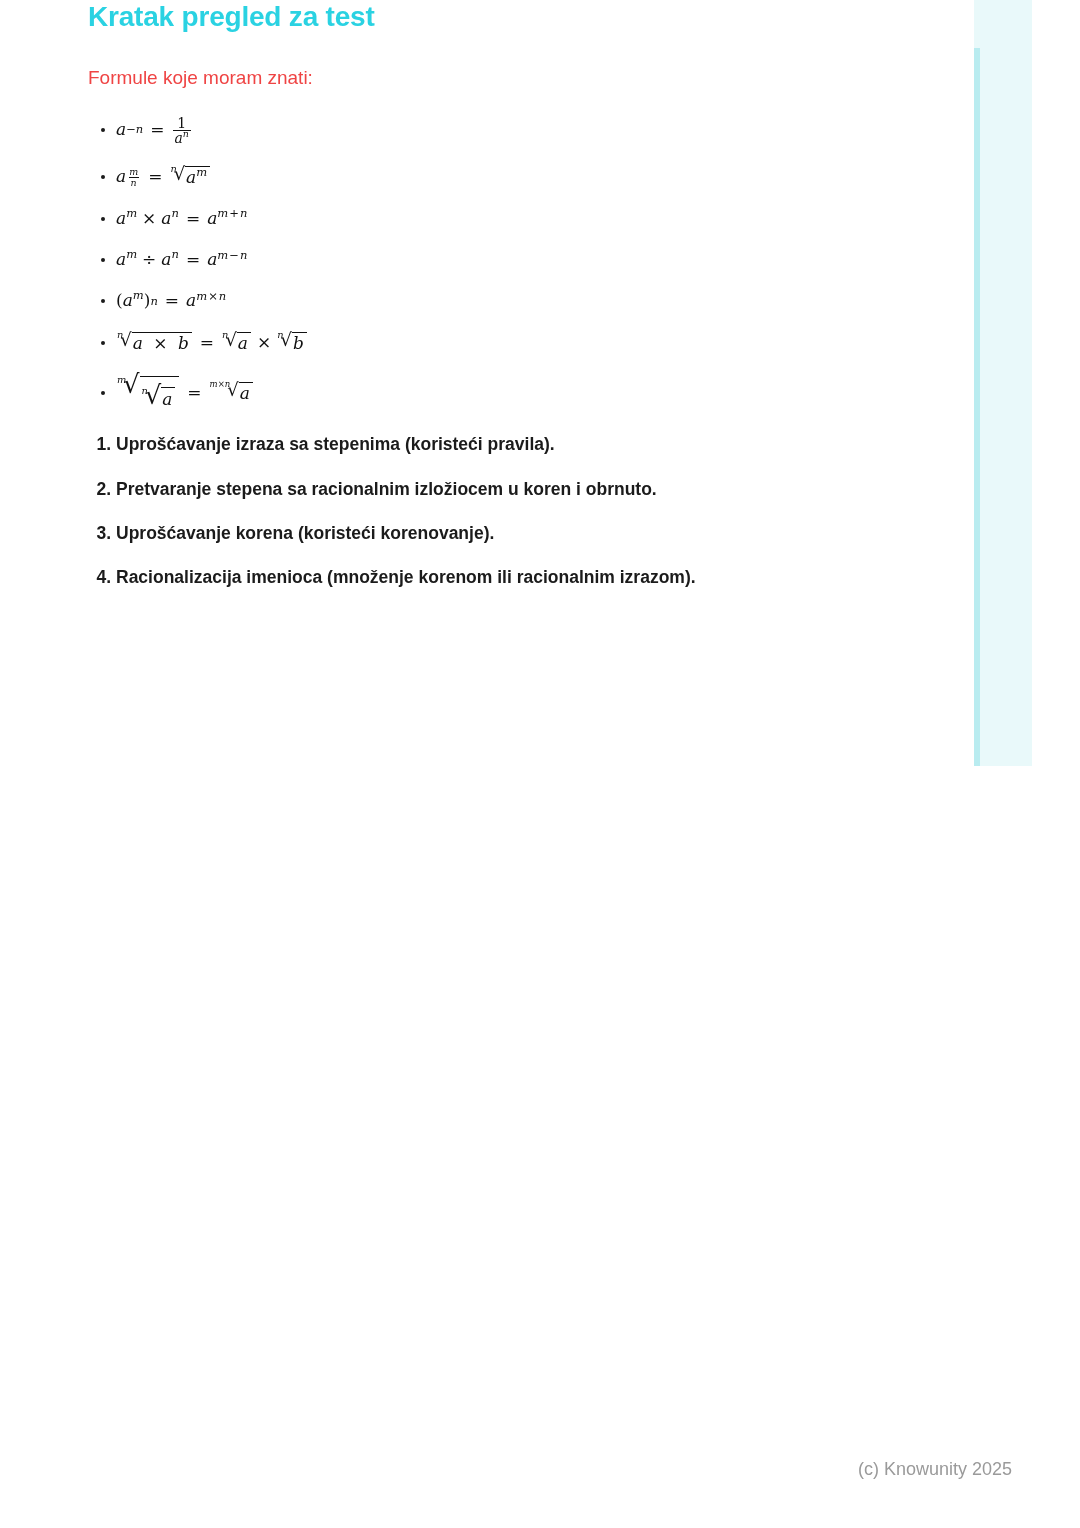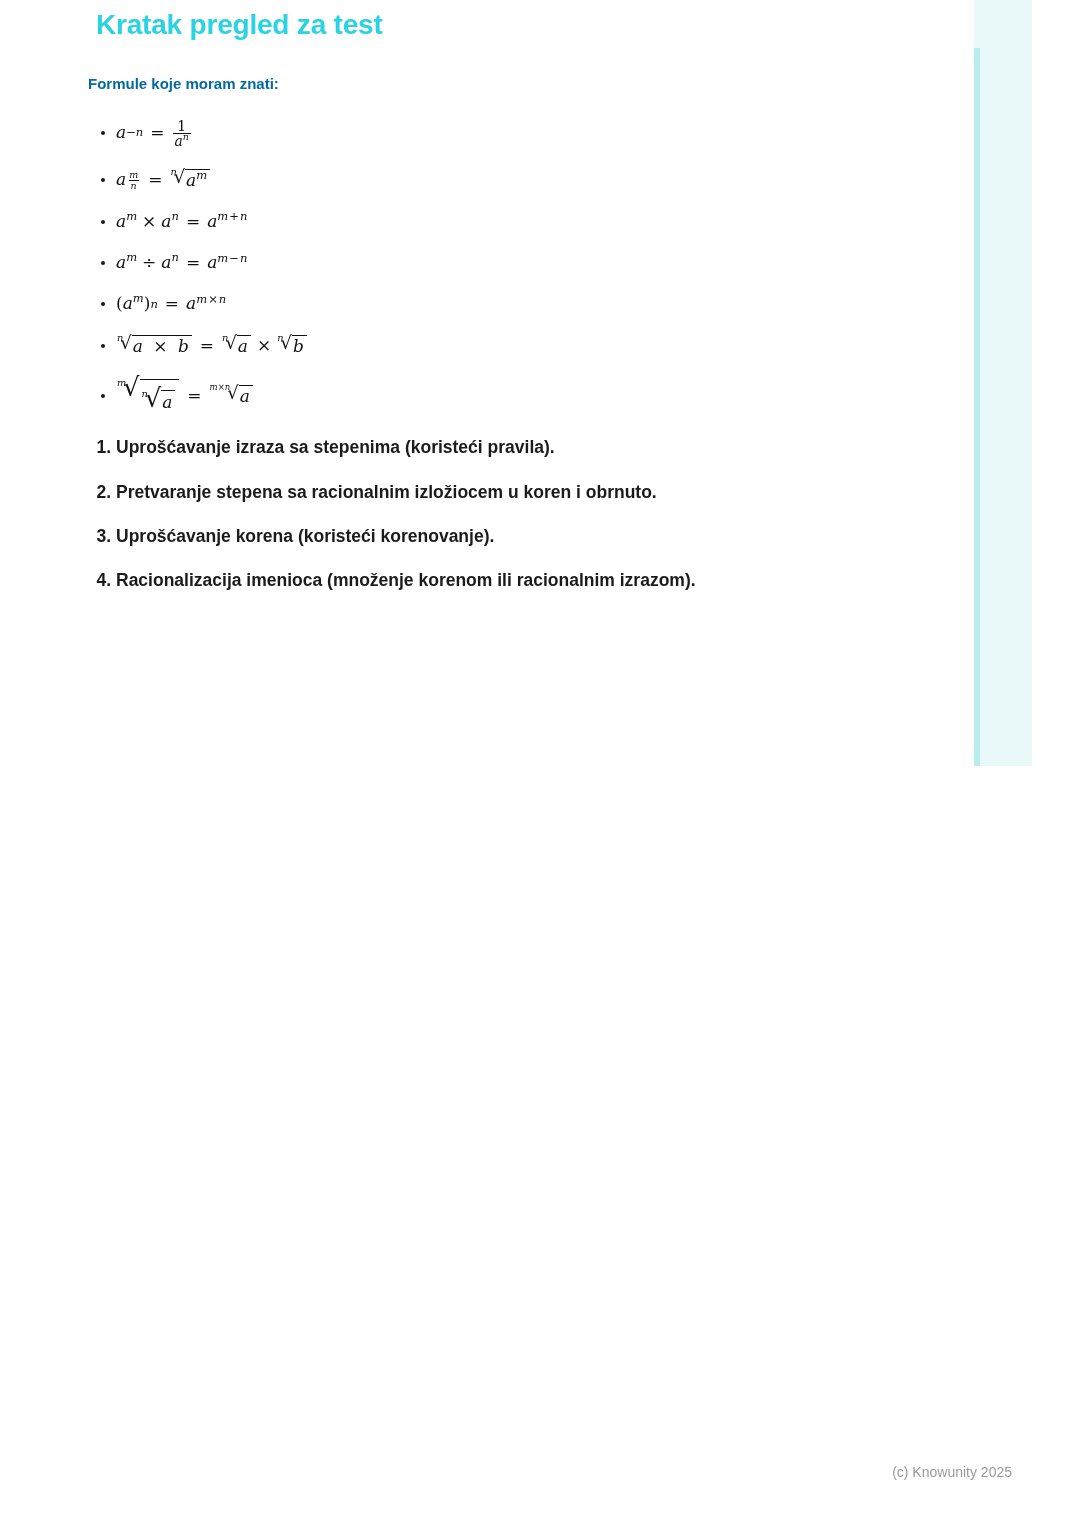--- a/index.html
+++ b/index.html
@@ -39,28 +39,28 @@
     left: 88px;
     top: 0;
     width: 880px;
   }
 
   h1.doc-title {
     font-size: 28px;
     line-height: 1.2;
     font-weight: bold;
     color: #2ad2e2;
-    margin: 8px;
+    margin: 0;
     letter-spacing: -0.2px;
   }
 
   h2.section-heading {
-    font-size: 15px;
-    font-weight: bold;
-    color: #0369a1;
+    font-size: 19px;
+    font-weight: normal;
+    color: #ef4444;
     margin: 33px 0 0 0;
   }
 
   ul.formula-list {
     list-style: disc;
     margin: 26px 0 0 0;
     padding-left: 28px;
   }
   ul.formula-list > li {
     margin-bottom: 22px;
@@ -173,21 +173,21 @@
     top: 1px;
   }
   .rad.big .idx {
     top: 0px;
   }
 
   .copyright {
     position: absolute;
     right: 68px;
     bottom: 48px;
-    font-size: 14px;
+    font-size: 18px;
     color: #9a9a9a;
     font-family: "Liberation Sans", sans-serif;
   }
 </style>
 </head>
 <body>
 
 <div class="edge-strip-outer"></div>
 <div class="edge-strip-inner"></div>
 

